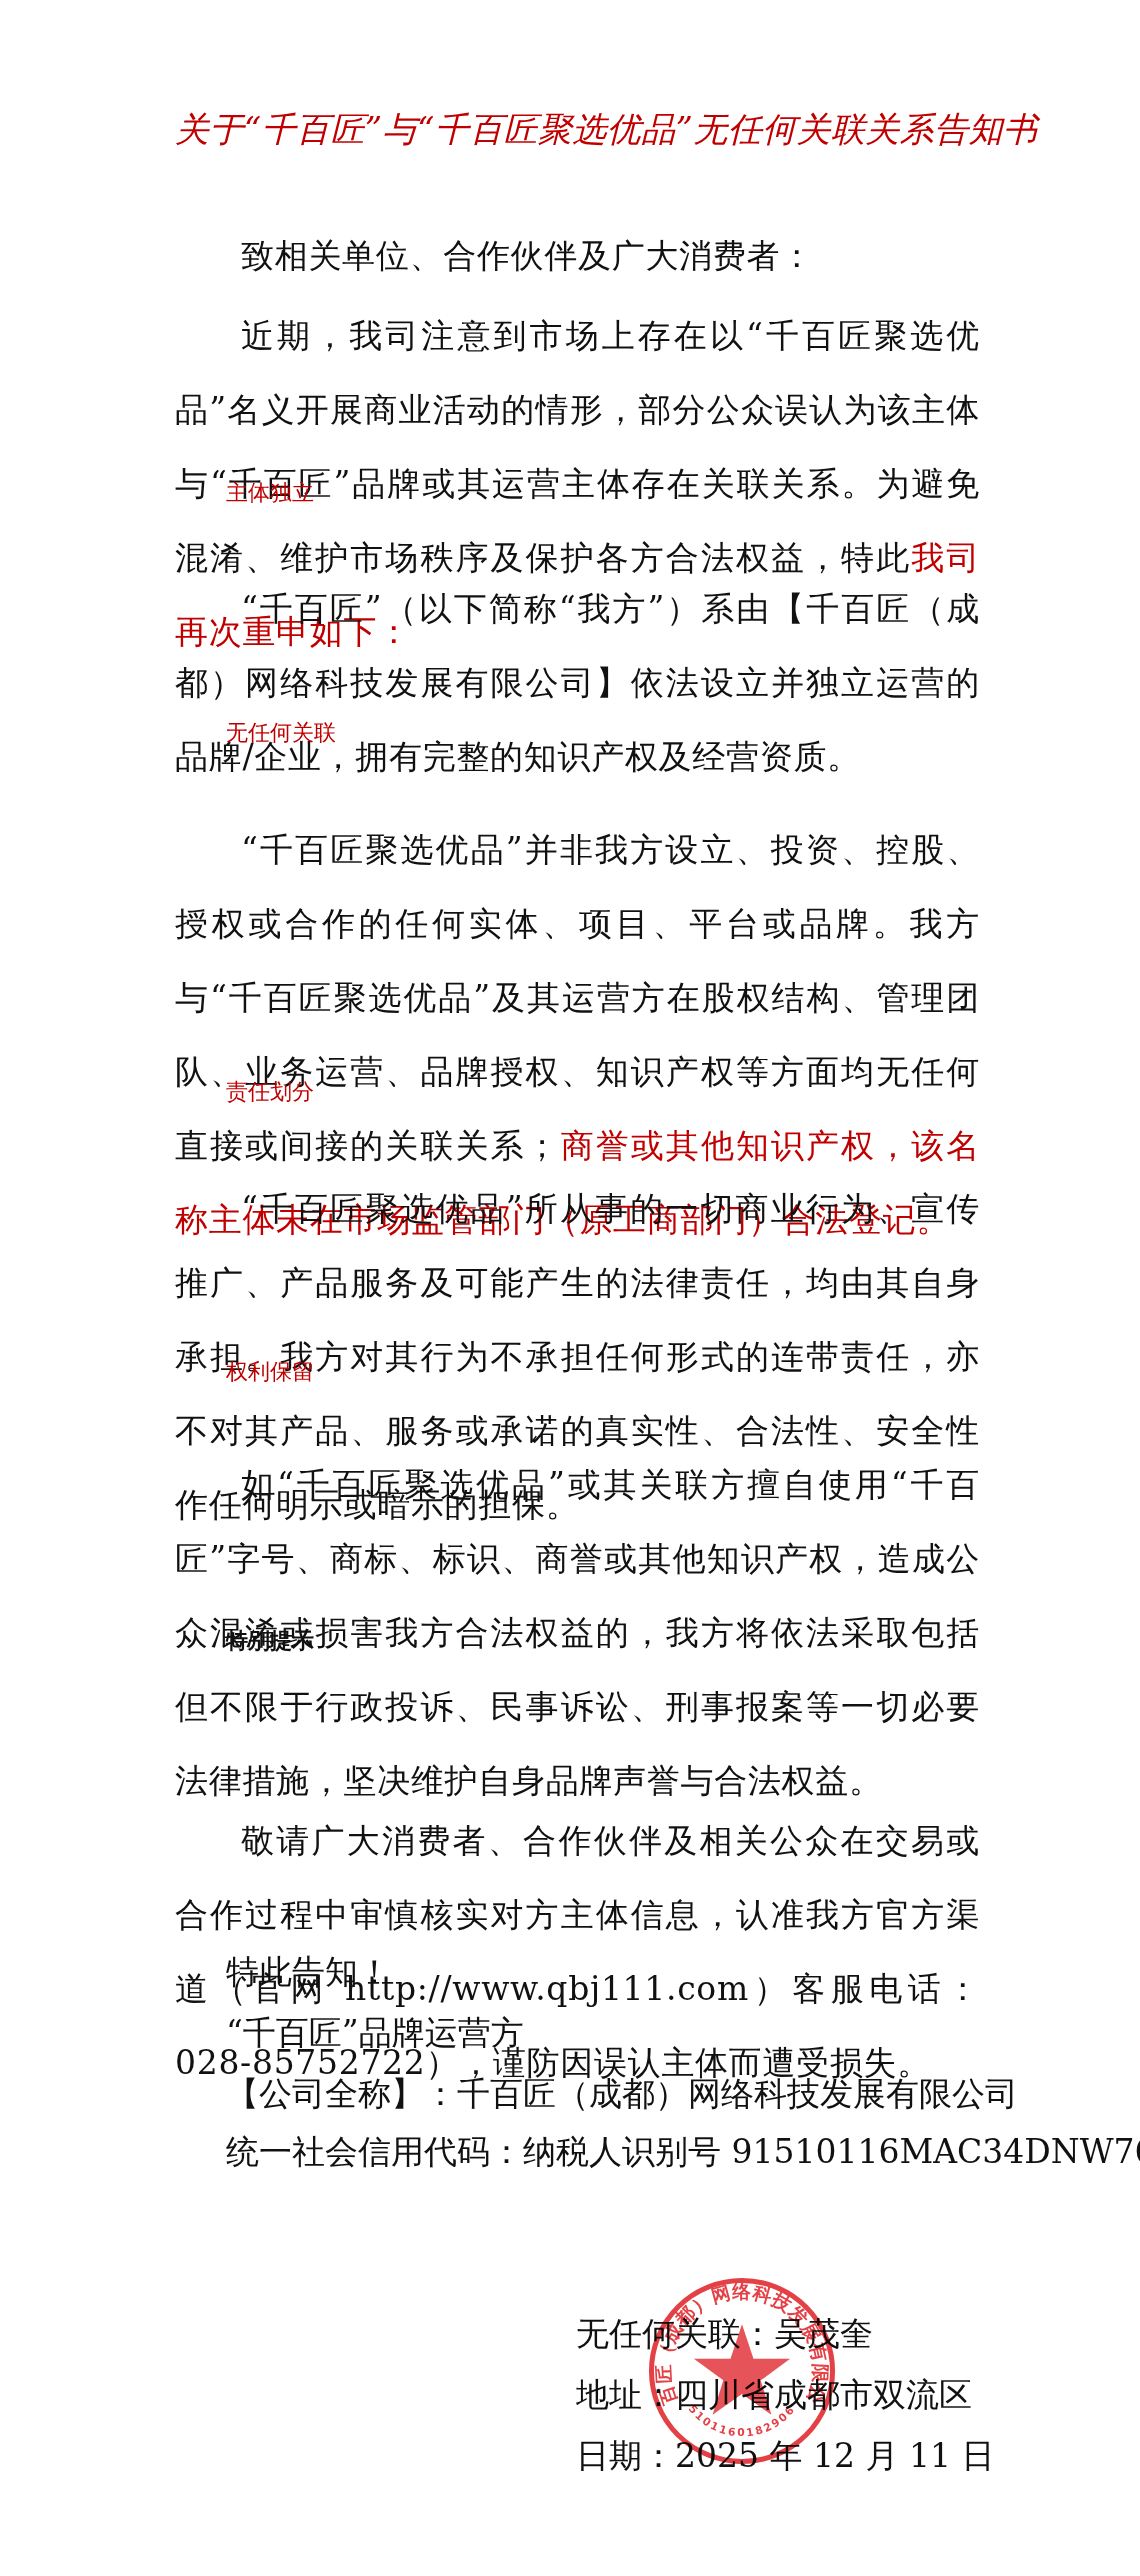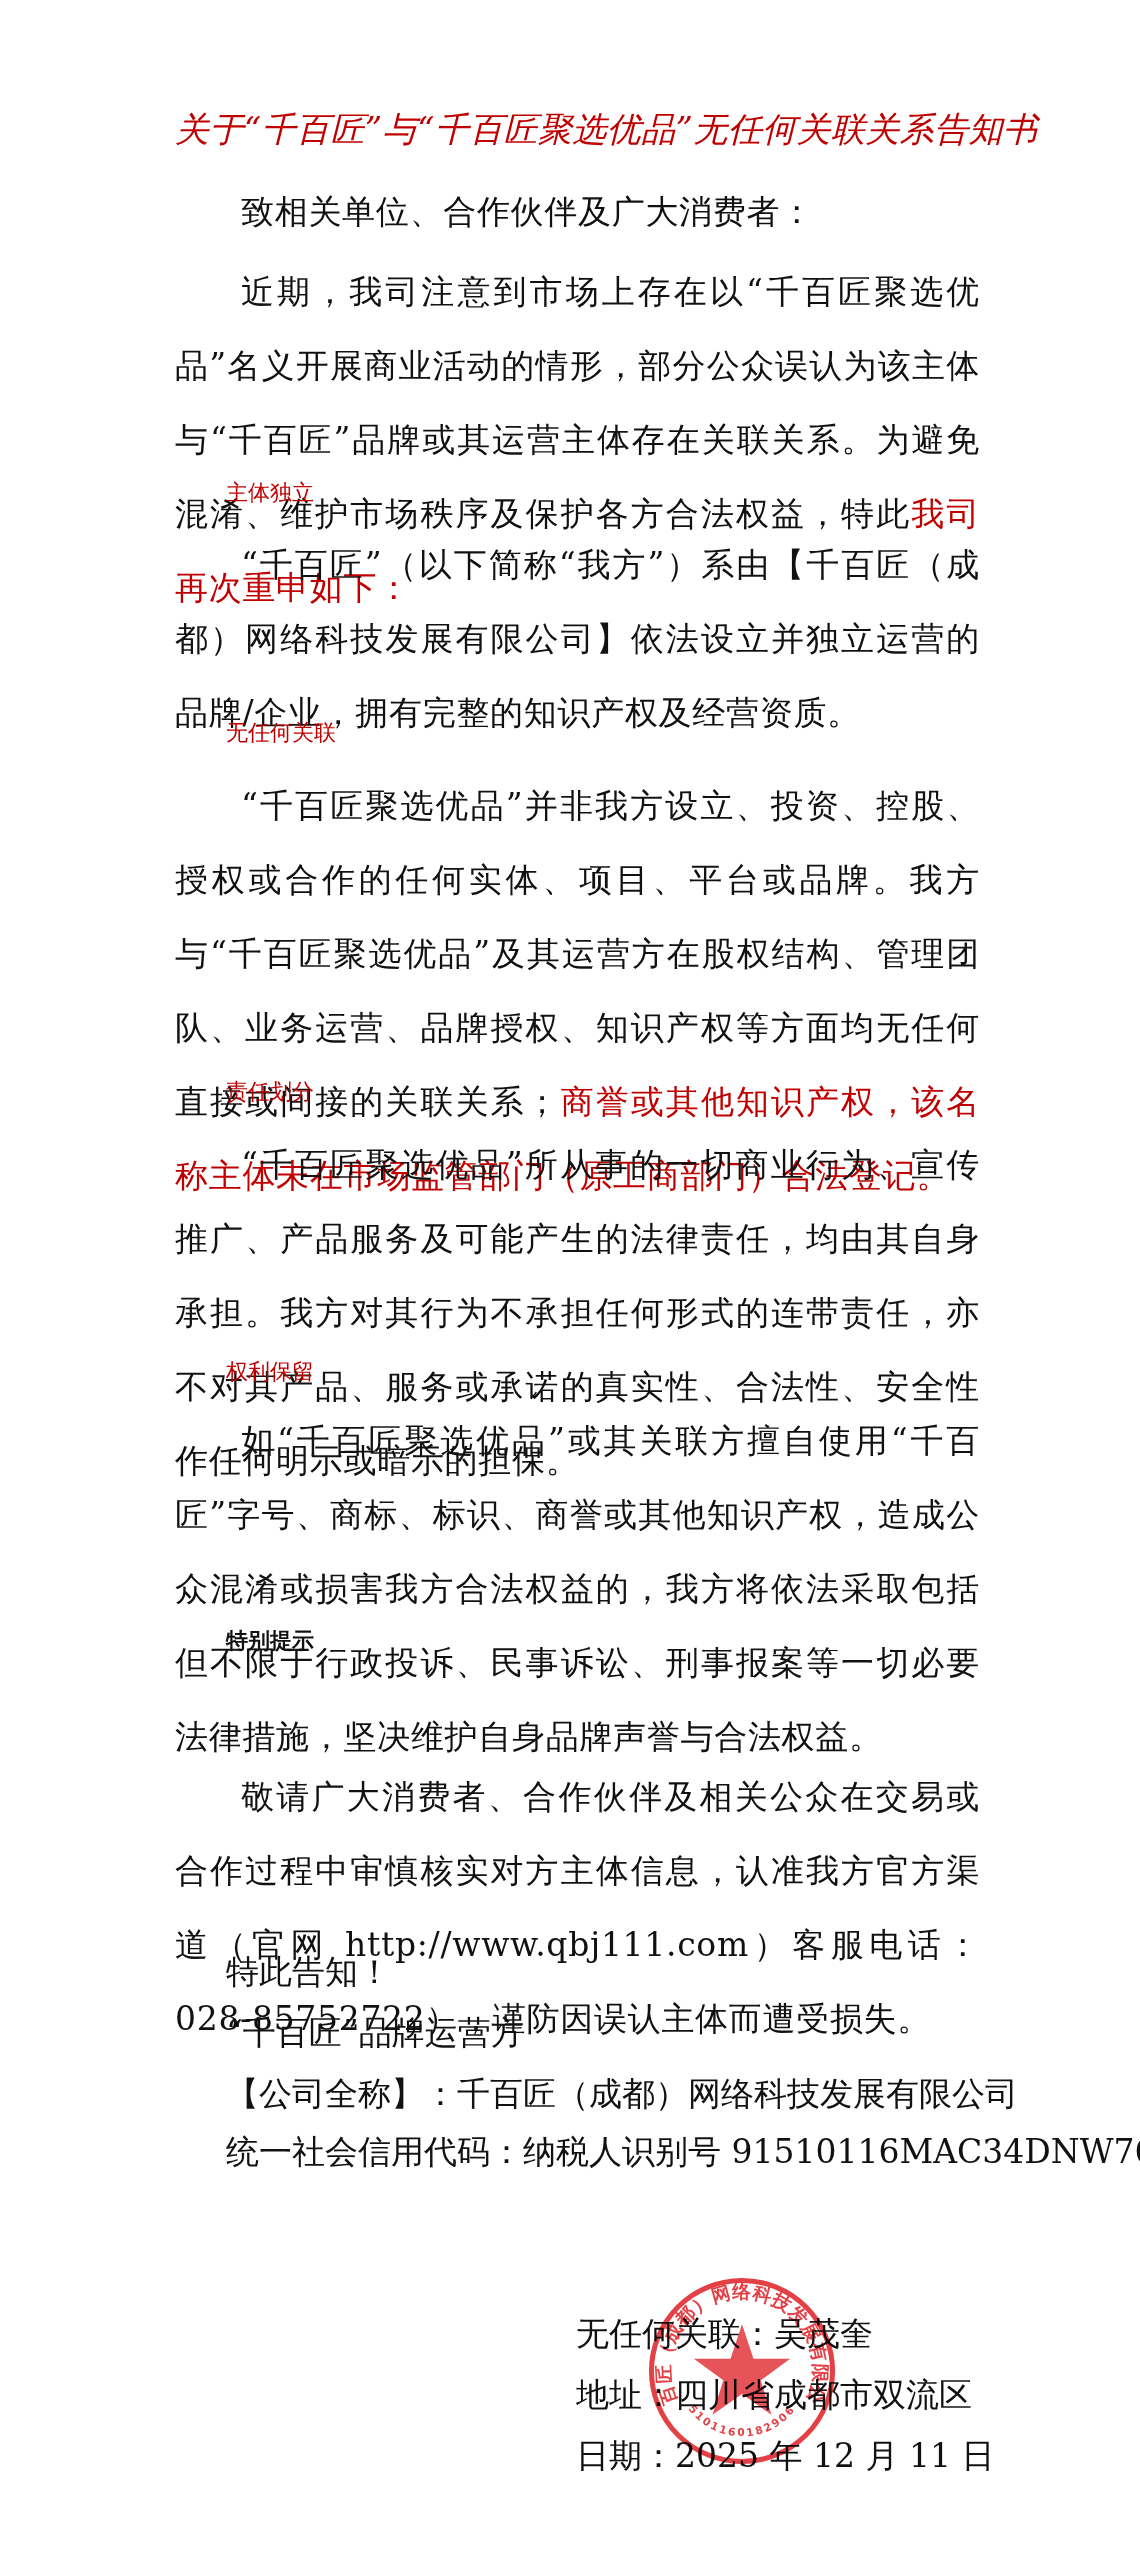--- a/index.html
+++ b/index.html
@@ -36,21 +36,21 @@
   .p {
     position: absolute;
     left: 0;
     width: 805px;
     font-size: 33px;
     line-height: 74px;
     text-align: justify;
     text-align-last: left;
     letter-spacing: 0.7px;
   }
-  .indent { text-indent: 2em; }
+  .indent { text-indent: 2em; margin-top: 44px; }
   .red { color: #c00000; }
   .heading {
     position: absolute;
     left: 51px;
     font-size: 22px;
     line-height: 43px;
     color: #c00000;
   }
   .heading.black { color: #111111; }
   .line {

